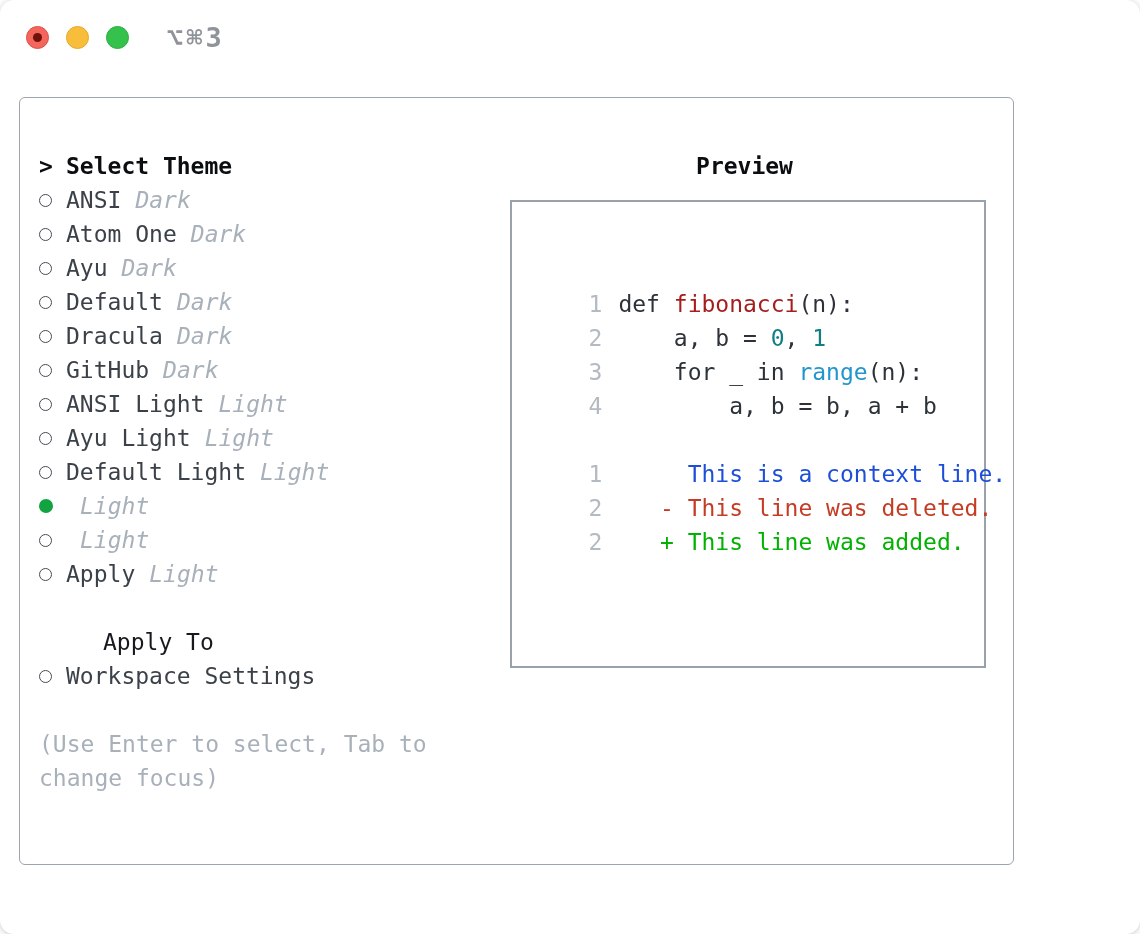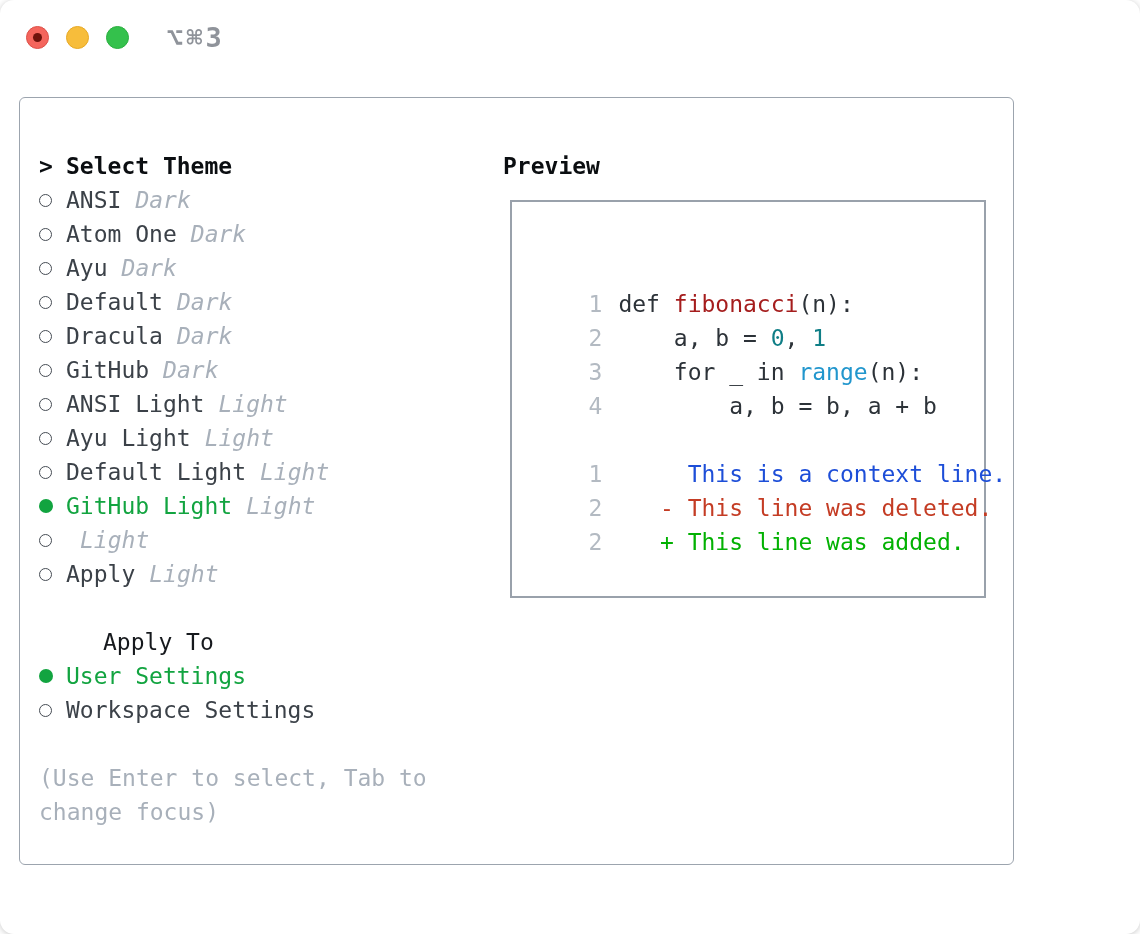--- a/index.html
+++ b/index.html
@@ -43,23 +43,23 @@
   .hdr2{color:#16191d;margin-left:37px;}
   .radio{width:13px;height:13px;border-radius:50%;border:1.5px solid #464c54;}
   .row.selected .radio{width:14px;height:14px;border:none;background:#12a440;}
   .opt-name{color:#3b4148;}
   .row.selected .opt-name{color:#12a440;}
   .variant{color:#a8b0ba;font-style:italic;margin-left:14px;}
   .hint{color:#a8b0ba;font-size:23px;line-height:34px;width:420px;white-space:normal;}
 
   
   .right-col{position:absolute;left:483px;top:51px;}
-  .right-col .row{padding-left:0;}
+  .right-col .row{padding-left:0;justify-content:center;}
   .preview-box{
-    margin-left:7px;margin-top:17px;width:476px;height:398px;
+    margin-left:7px;margin-top:17px;width:476px;height:468px;
     border:2px solid #99a1ab;background:#ffffff;padding:51px 0 0 21px;
   }
   .pline{height:34px;line-height:34px;font-size:23px;white-space:pre;}
   .lnum{display:inline-block;width:14px;margin-right:16px;text-align:right;color:#b3bac2;}
   .c-code{color:#2c3238;}
   .c-func{color:#a51d1d;}
   .c-builtin{color:#2196cd;}
   .c-num{color:#0f7e86;}
   .c-context{color:#1d4ed8;}
   .c-deleted{color:#c43c24;}
@@ -139,21 +139,20 @@
   </div>
 
   <div class="row theme-row">
     <span class="slot"><span class="radio"></span></span>
     <span class="opt-name">Default Light</span>
     <span class="variant">Light</span>
   </div>
 
   <div class="row theme-row selected">
     <span class="slot"><span class="radio"></span></span>
-    <span class="opt-name">GitHub Light</span>
     <span class="variant">Light</span>
   </div>
 
   <div class="row theme-row">
     <span class="slot"><span class="radio"></span></span>
     <span class="variant">Light</span>
   </div>
 
   <div class="row theme-row">
     <span class="slot"><span class="radio"></span></span>
@@ -163,24 +162,20 @@
 </div>
 
       <div class="spacer"></div>
 
       <div class="row">
         <span class="slot"></span>
         <span class="hdr2">Apply To</span>
       </div>
 
       <div id="apply-rows">
-  <div class="row apply-row selected">
-    <span class="slot"><span class="radio"></span></span>
-    <span class="opt-name">User Settings</span>
-  </div>
 
   <div class="row apply-row">
     <span class="slot"><span class="radio"></span></span>
     <span class="opt-name">Workspace Settings</span>
   </div>
 </div>
 
       <div class="spacer"></div>
 
       <div class="hint">(Use Enter to select, Tab to change focus)</div>

